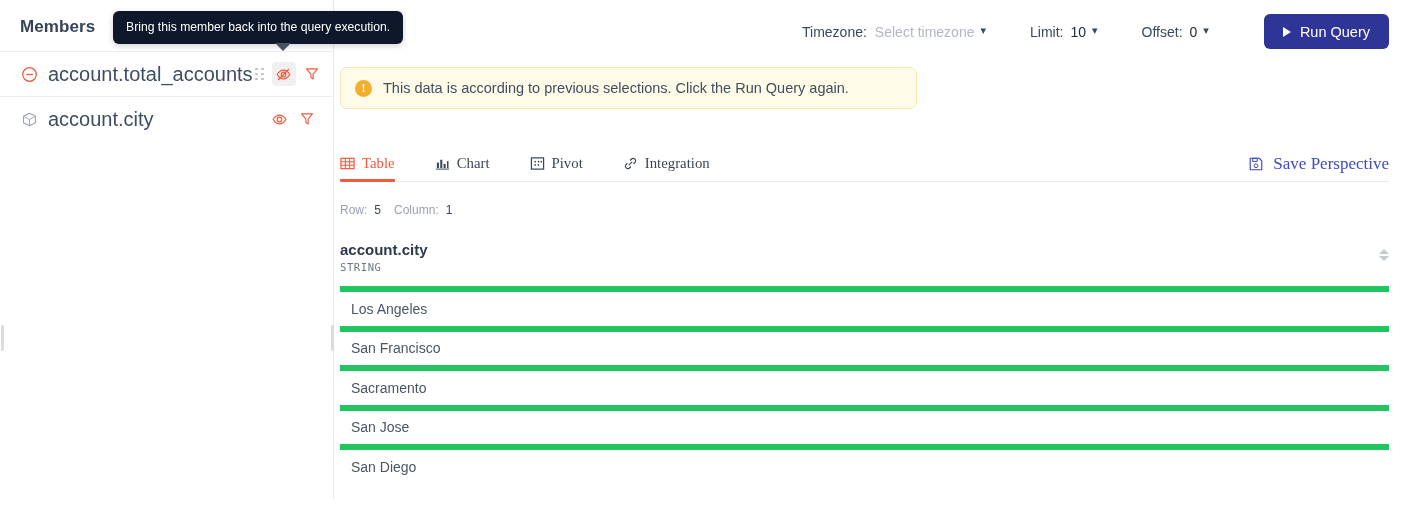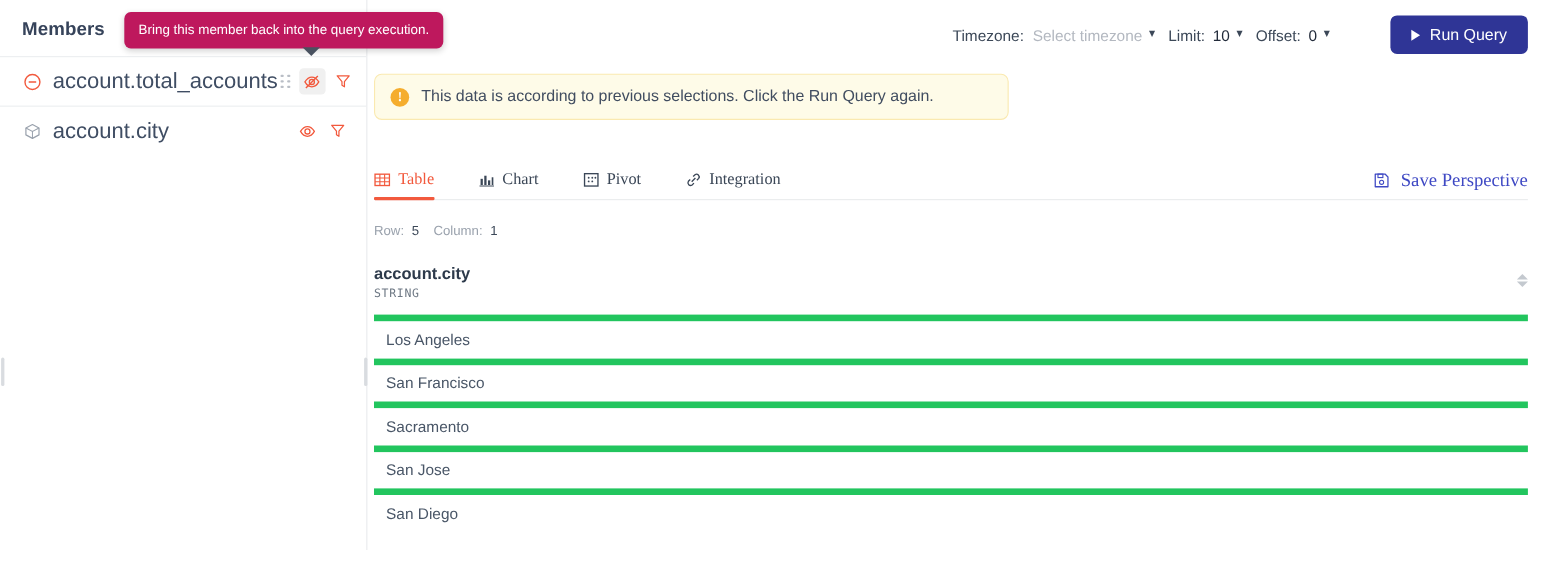--- a/index.html
+++ b/index.html
@@ -49,21 +49,21 @@
   .resizer {
     position: absolute; width: 3px; height: 26px; background: #d9dce0;
     border-radius: 2px; top: 325px;
   }
   .resizer.left { left: 1px; }
   .resizer.right { left: 331px; }
 
   
   .tooltip {
     position: absolute; left: 113px; top: 11px;
-    background: #be185d; color: #fff;
+    background: #0f172a; color: #fff;
     font-size: 12.2px; line-height: 1.2;
     padding: 9px 13px; border-radius: 6px;
     white-space: nowrap; z-index: 40;
     box-shadow: 0 2px 6px rgba(0,0,0,.18);
   }
   .tooltip:after {
     content: ""; position: absolute; left: 162px; bottom: -7px;
     border-left: 8px solid transparent; border-right: 8px solid transparent;
     border-top: 8px solid #495260;
   }
@@ -71,21 +71,21 @@
   
   .main { flex: 1 1 auto; position: relative; height: 512px; }
   .topbar {
     display: flex; align-items: center; justify-content: flex-end;
     height: 63px; padding-right: 14px; gap: 12px;
   }
   .tz-label { font-size: 14px; color: #3c4858; margin-right: 8px; }
   .tz-value { font-size: 14px; color: #b3b8c0; }
   .chev { display: inline-block; margin-left: 6px; color: #3c4858; font-size: 11px; position: relative; top: -1px;}
   .sel { display: flex; align-items: center; cursor: pointer; }
-  .sel.pad { }
+  .sel.pad { margin-left: 32px; }
   .sel .k { font-size: 14px; color: #3c4858; margin-right: 7px; }
   .sel .v { font-size: 14px; color: #222b3a; }
   .run-btn {
     margin-left: 43px;
     background: #2f3596; color: #fff;
     border: none; border-radius: 6px;
     height: 35px; padding: 0 19px;
     font-size: 14.5px; font-family: inherit;
     display: flex; align-items: center; gap: 9px;
     cursor: pointer;

